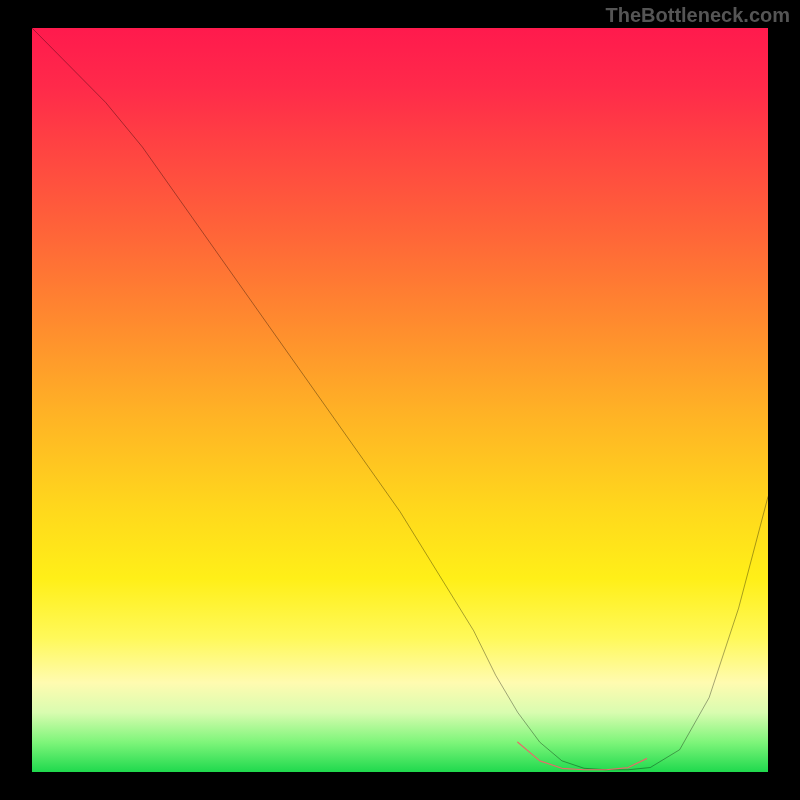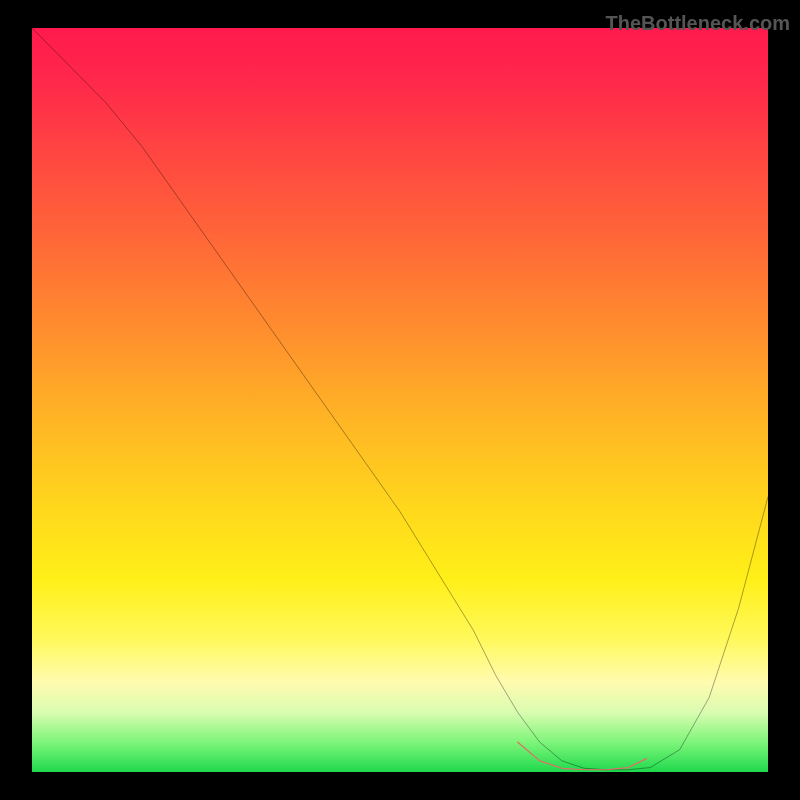--- a/index.html
+++ b/index.html
@@ -6,21 +6,21 @@
   body {
     width: 800px;
     height: 800px;
     background: #000;
     position: relative;
     font-family: Arial, sans-serif;
     overflow: hidden;
   }
   .watermark {
     position: absolute;
-    top: 12px;
+    top: 4px;
     right: 10px;
     color: #555;
     font-size: 20px;
     font-weight: bold;
     z-index: 10;
   }
   .plot-area {
     position: absolute;
     left: 32px;
     top: 28px;

